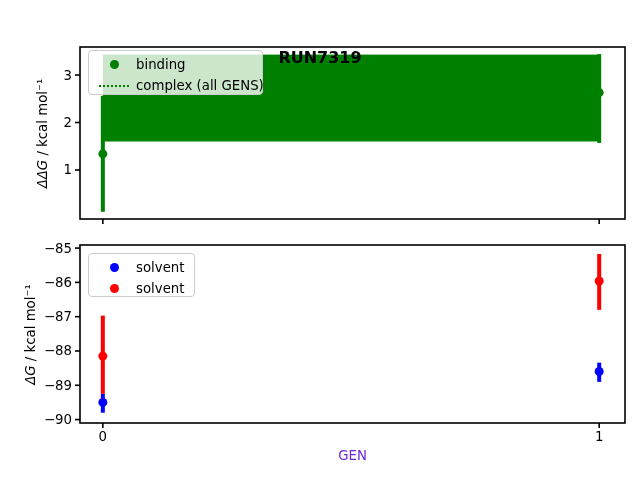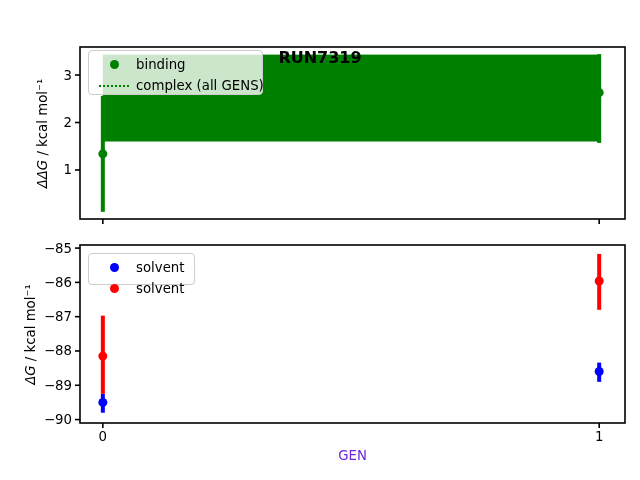--- a/index.html
+++ b/index.html
@@ -101,21 +101,21 @@
       <span class="legend-label">binding</span>
     </div>
     <div class="legend-row">
       <span class="legend-handle">
         <span class="legend-dotted"></span>
       </span>
       <span class="legend-label">complex (all GENS)</span>
     </div>
   </div>
 
-  <div class="legend" style="left:88px;top:253px;width:107px;height:32px;">
+  <div class="legend" style="left:88px;top:253px;width:107px;height:44px;">
     <div class="legend-row">
       <span class="legend-handle">
         <span class="legend-dot" style="background:#0000ff;"></span>
       </span>
       <span class="legend-label">solvent</span>
     </div>
     <div class="legend-row">
       <span class="legend-handle">
         <span class="legend-dot" style="background:#ff0000;"></span>
       </span>

